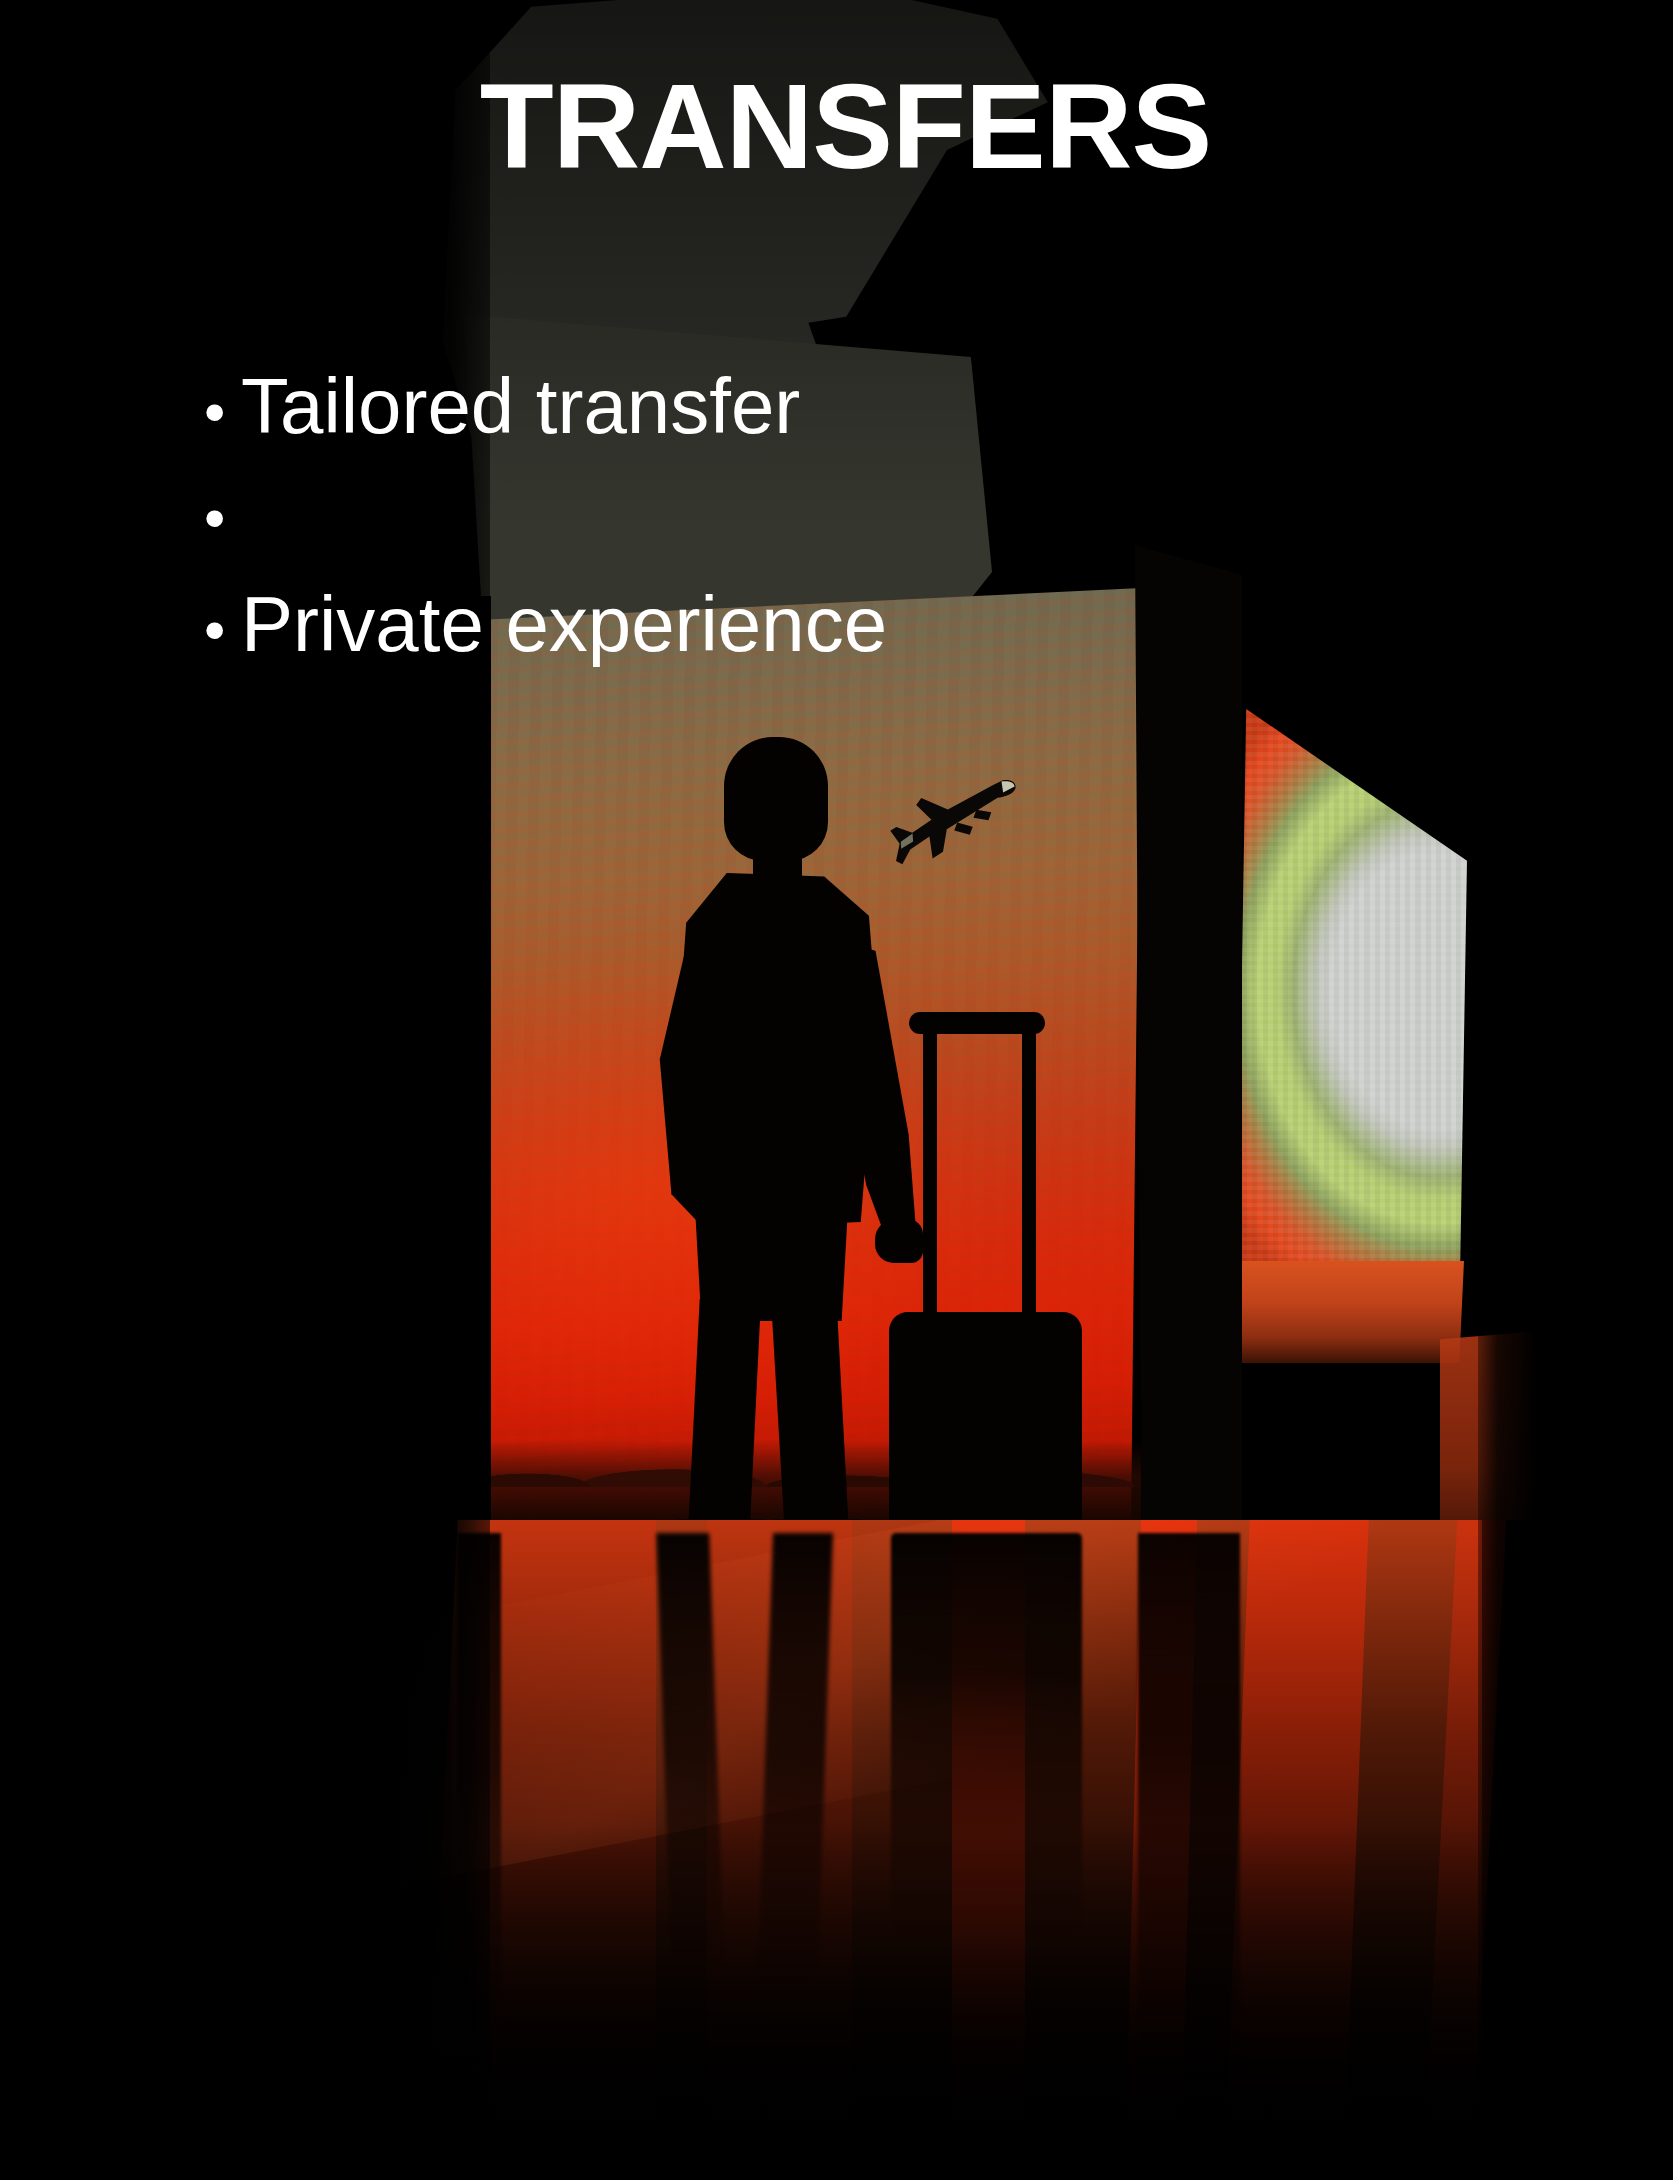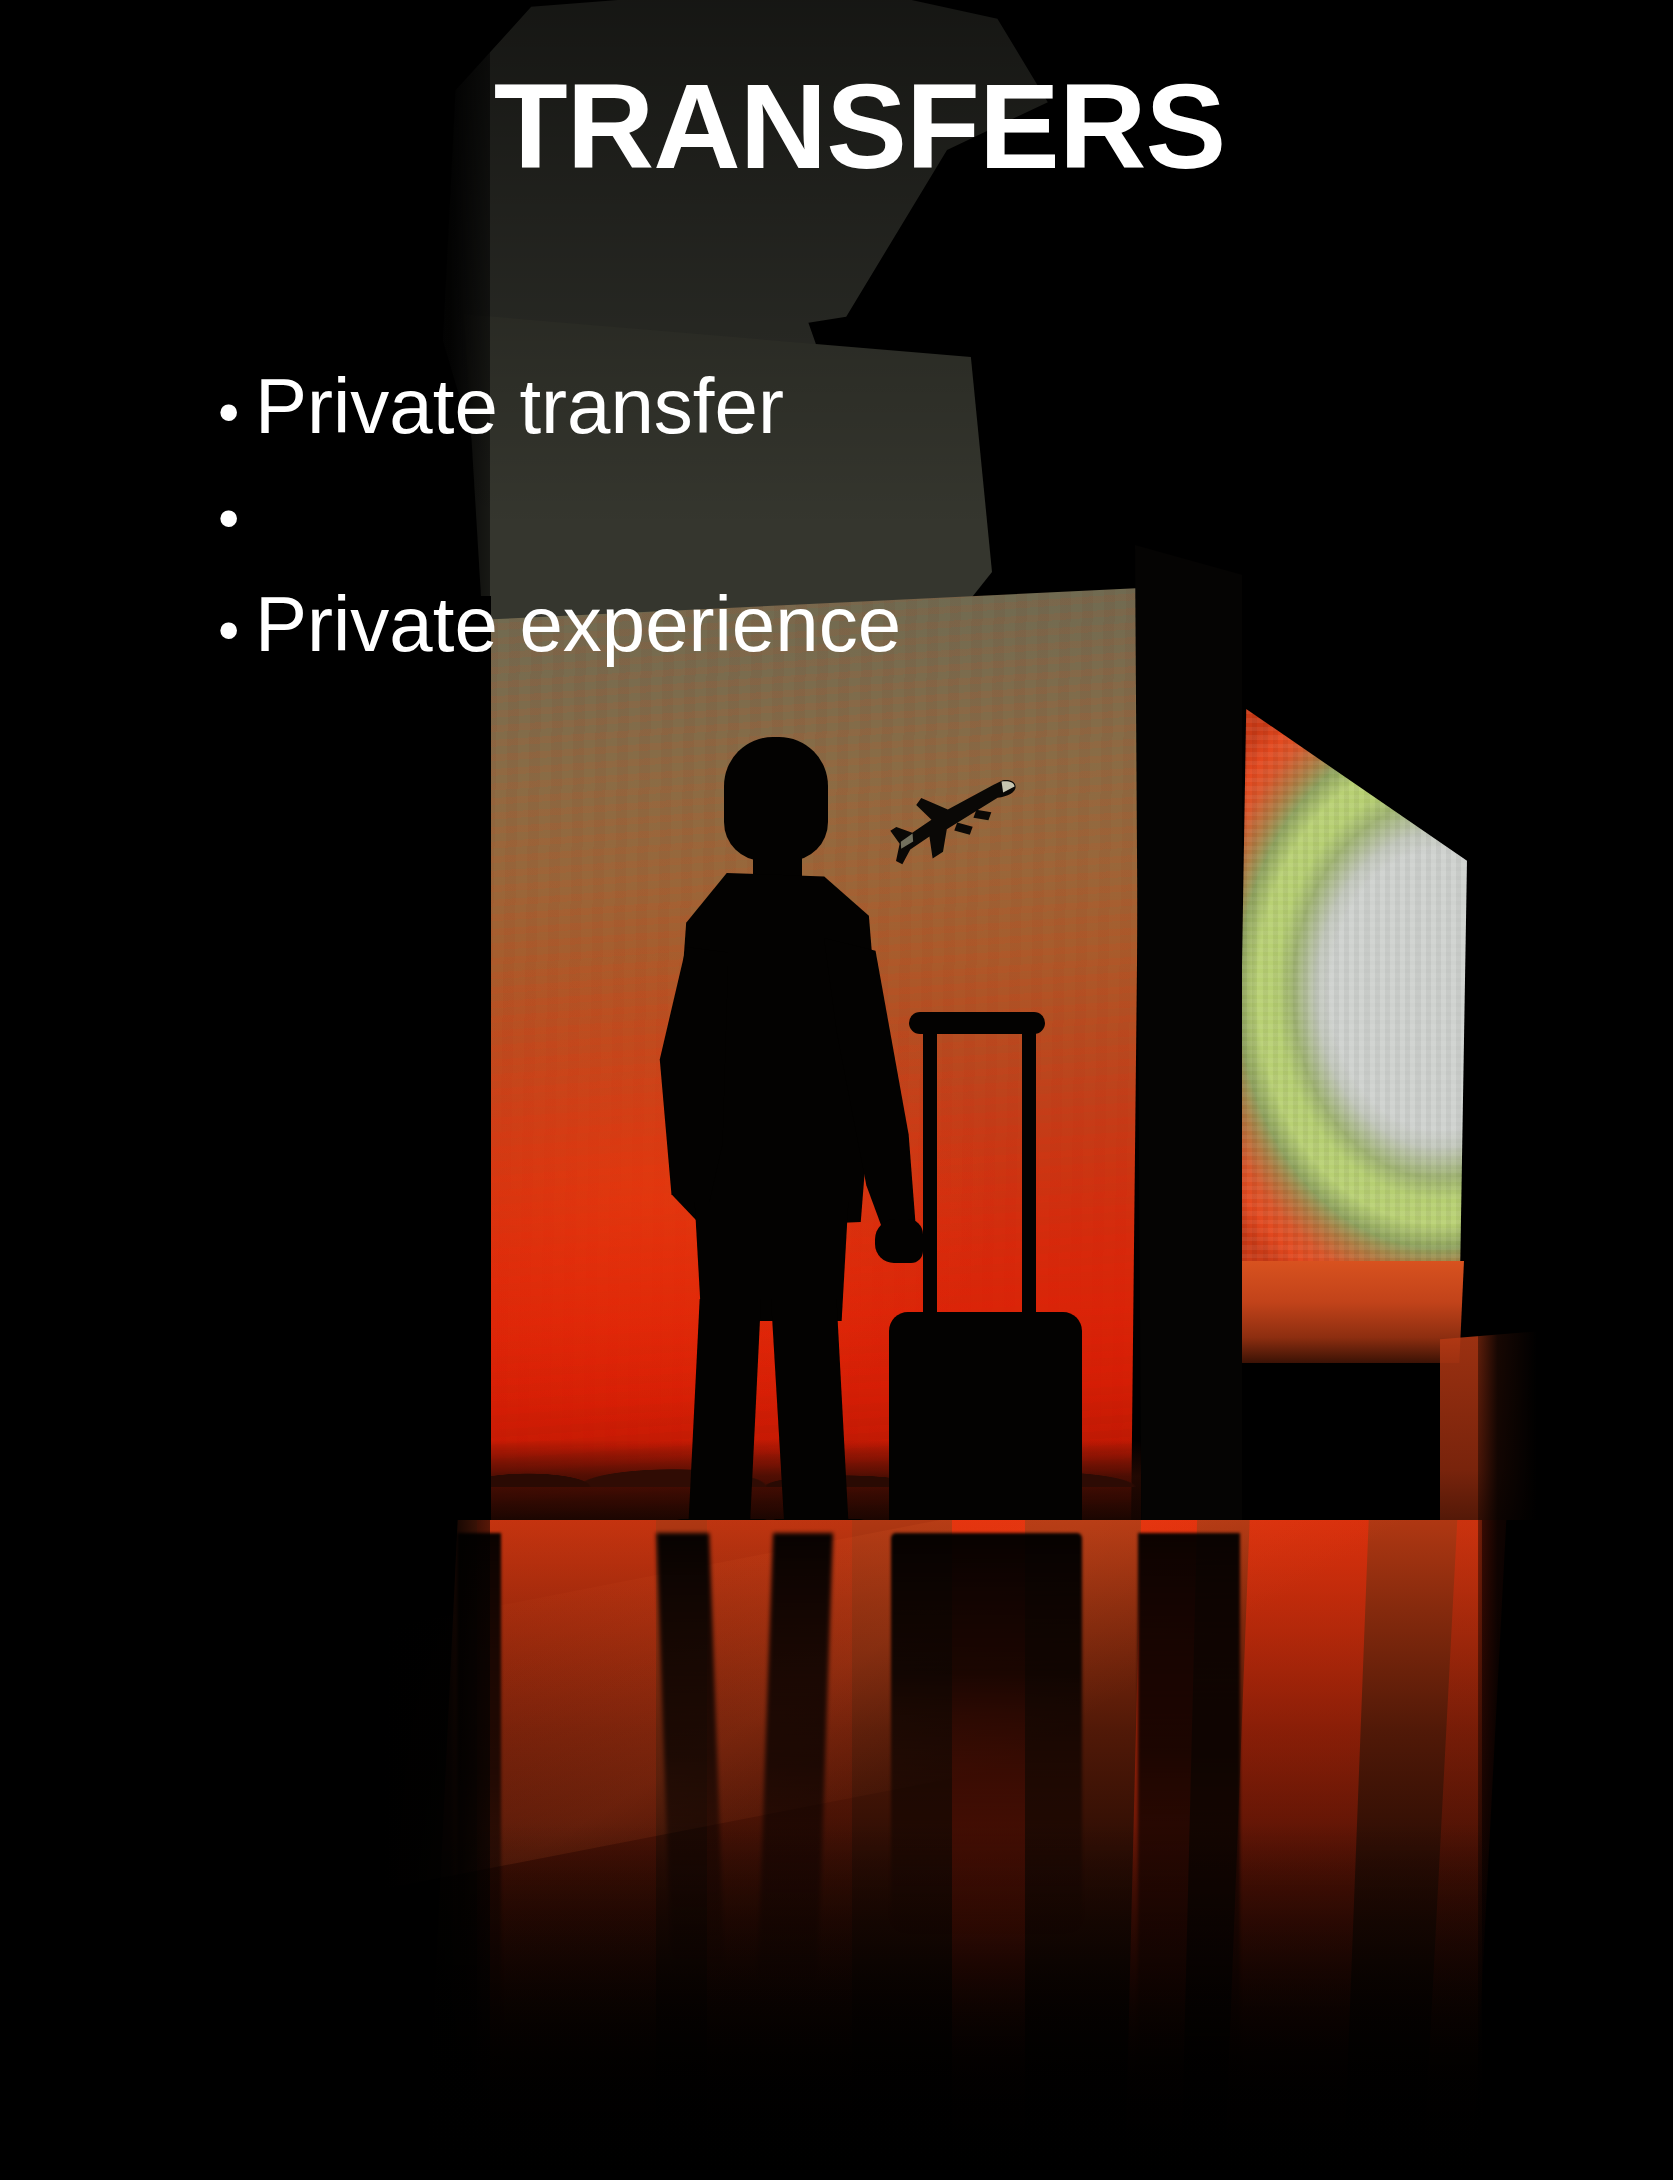--- a/index.html
+++ b/index.html
@@ -376,21 +376,21 @@
     background: linear-gradient(180deg, rgba(0,0,0,0.95) 0%, rgba(0,0,0,0.8) 40%, rgba(0,0,0,0.4) 75%, rgba(0,0,0,0.05) 100%);
     filter: blur(1.7px);
   }
   .refl-framel {
     position: absolute; left: 457px; top: 1533px; width: 44px; height: 528px;
     background: linear-gradient(180deg, rgba(0,0,0,0.95) 0%, rgba(0,0,0,0.7) 45%, rgba(0,0,0,0.12) 92%, transparent 100%);
     filter: blur(1.7px);
   }
 
   
-  .text-layer { position: absolute; inset: 0; margin-left: 14px; }
+  .text-layer { position: absolute; inset: 0; }
 
   .title {
     position: absolute;
     left: 0;
     top: 66px;
     width: 1674px;
     text-align: center;
     color: #ffffff;
     font-family: "Liberation Sans", sans-serif;
     font-weight: bold;
@@ -506,21 +506,21 @@
   </div>
 
   <div class="text-layer">
 
     <div class="title">TRANSFERS</div>
 
     <div class="bullets">
 
       <div class="bullet">
         <span class="bullet-dot">•</span>
-        <span class="bullet-text">Private transfer</span>
+        <span class="bullet-text">Tailored transfer</span>
       </div>
 
       <div class="bullet">
         <span class="bullet-dot">•</span>
       </div>
 
       <div class="bullet">
         <span class="bullet-dot">•</span>
         <span class="bullet-text">Private experience</span>
       </div>

